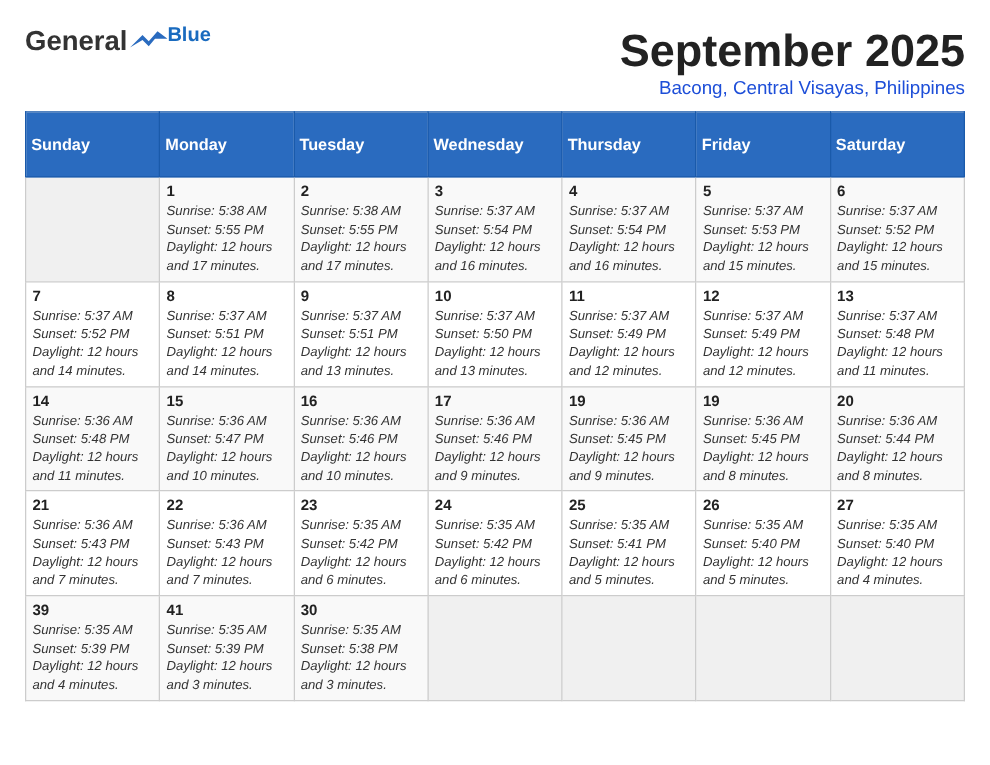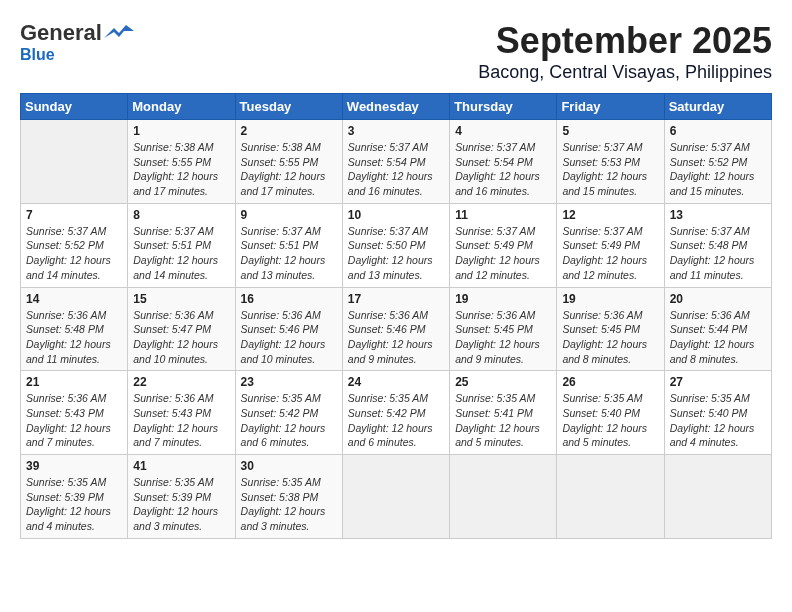--- a/index.html
+++ b/index.html
@@ -11,21 +11,20 @@
       padding: 20px;
     }
     .header {
       display: flex;
       justify-content: space-between;
       align-items: flex-start;
       margin-bottom: 10px;
     }
     .logo {
       display: flex;
-      flex-direction: column;
       align-items: flex-start;
       justify-content: center;
     }
     .logo-text {
       display: flex;
       align-items: center;
     }
     .logo-general {
       font-size: 22px;
       font-weight: bold;
@@ -44,32 +43,32 @@
     .title-block {
       text-align: right;
       margin-left: 32px;
     }
     .month-title {
       font-size: 36px;
       font-weight: bold;
       color: #222;
     }
     .subtitle {
-      font-size: 18px;
-      color: #0f172a;
+      font-size: 15px;
+      color: #1d4ed8;
     }
     .calendar {
       width: 100%;
       border-collapse: collapse;
       font-size: 11px;
     }
     .calendar thead th {
       background-color: #2a6bbf;
       color: #fff;
-      padding: 5px 4px;
+      padding: 18px 4px;
       text-align: left;
       font-size: 13px;
       font-weight: bold;
       border: 1px solid #1a5aaa;
       margin-top: 44px;
     }
     .calendar tbody td {
       border: 1px solid #ccc;
       vertical-align: top;
       padding: 4px 5px;

